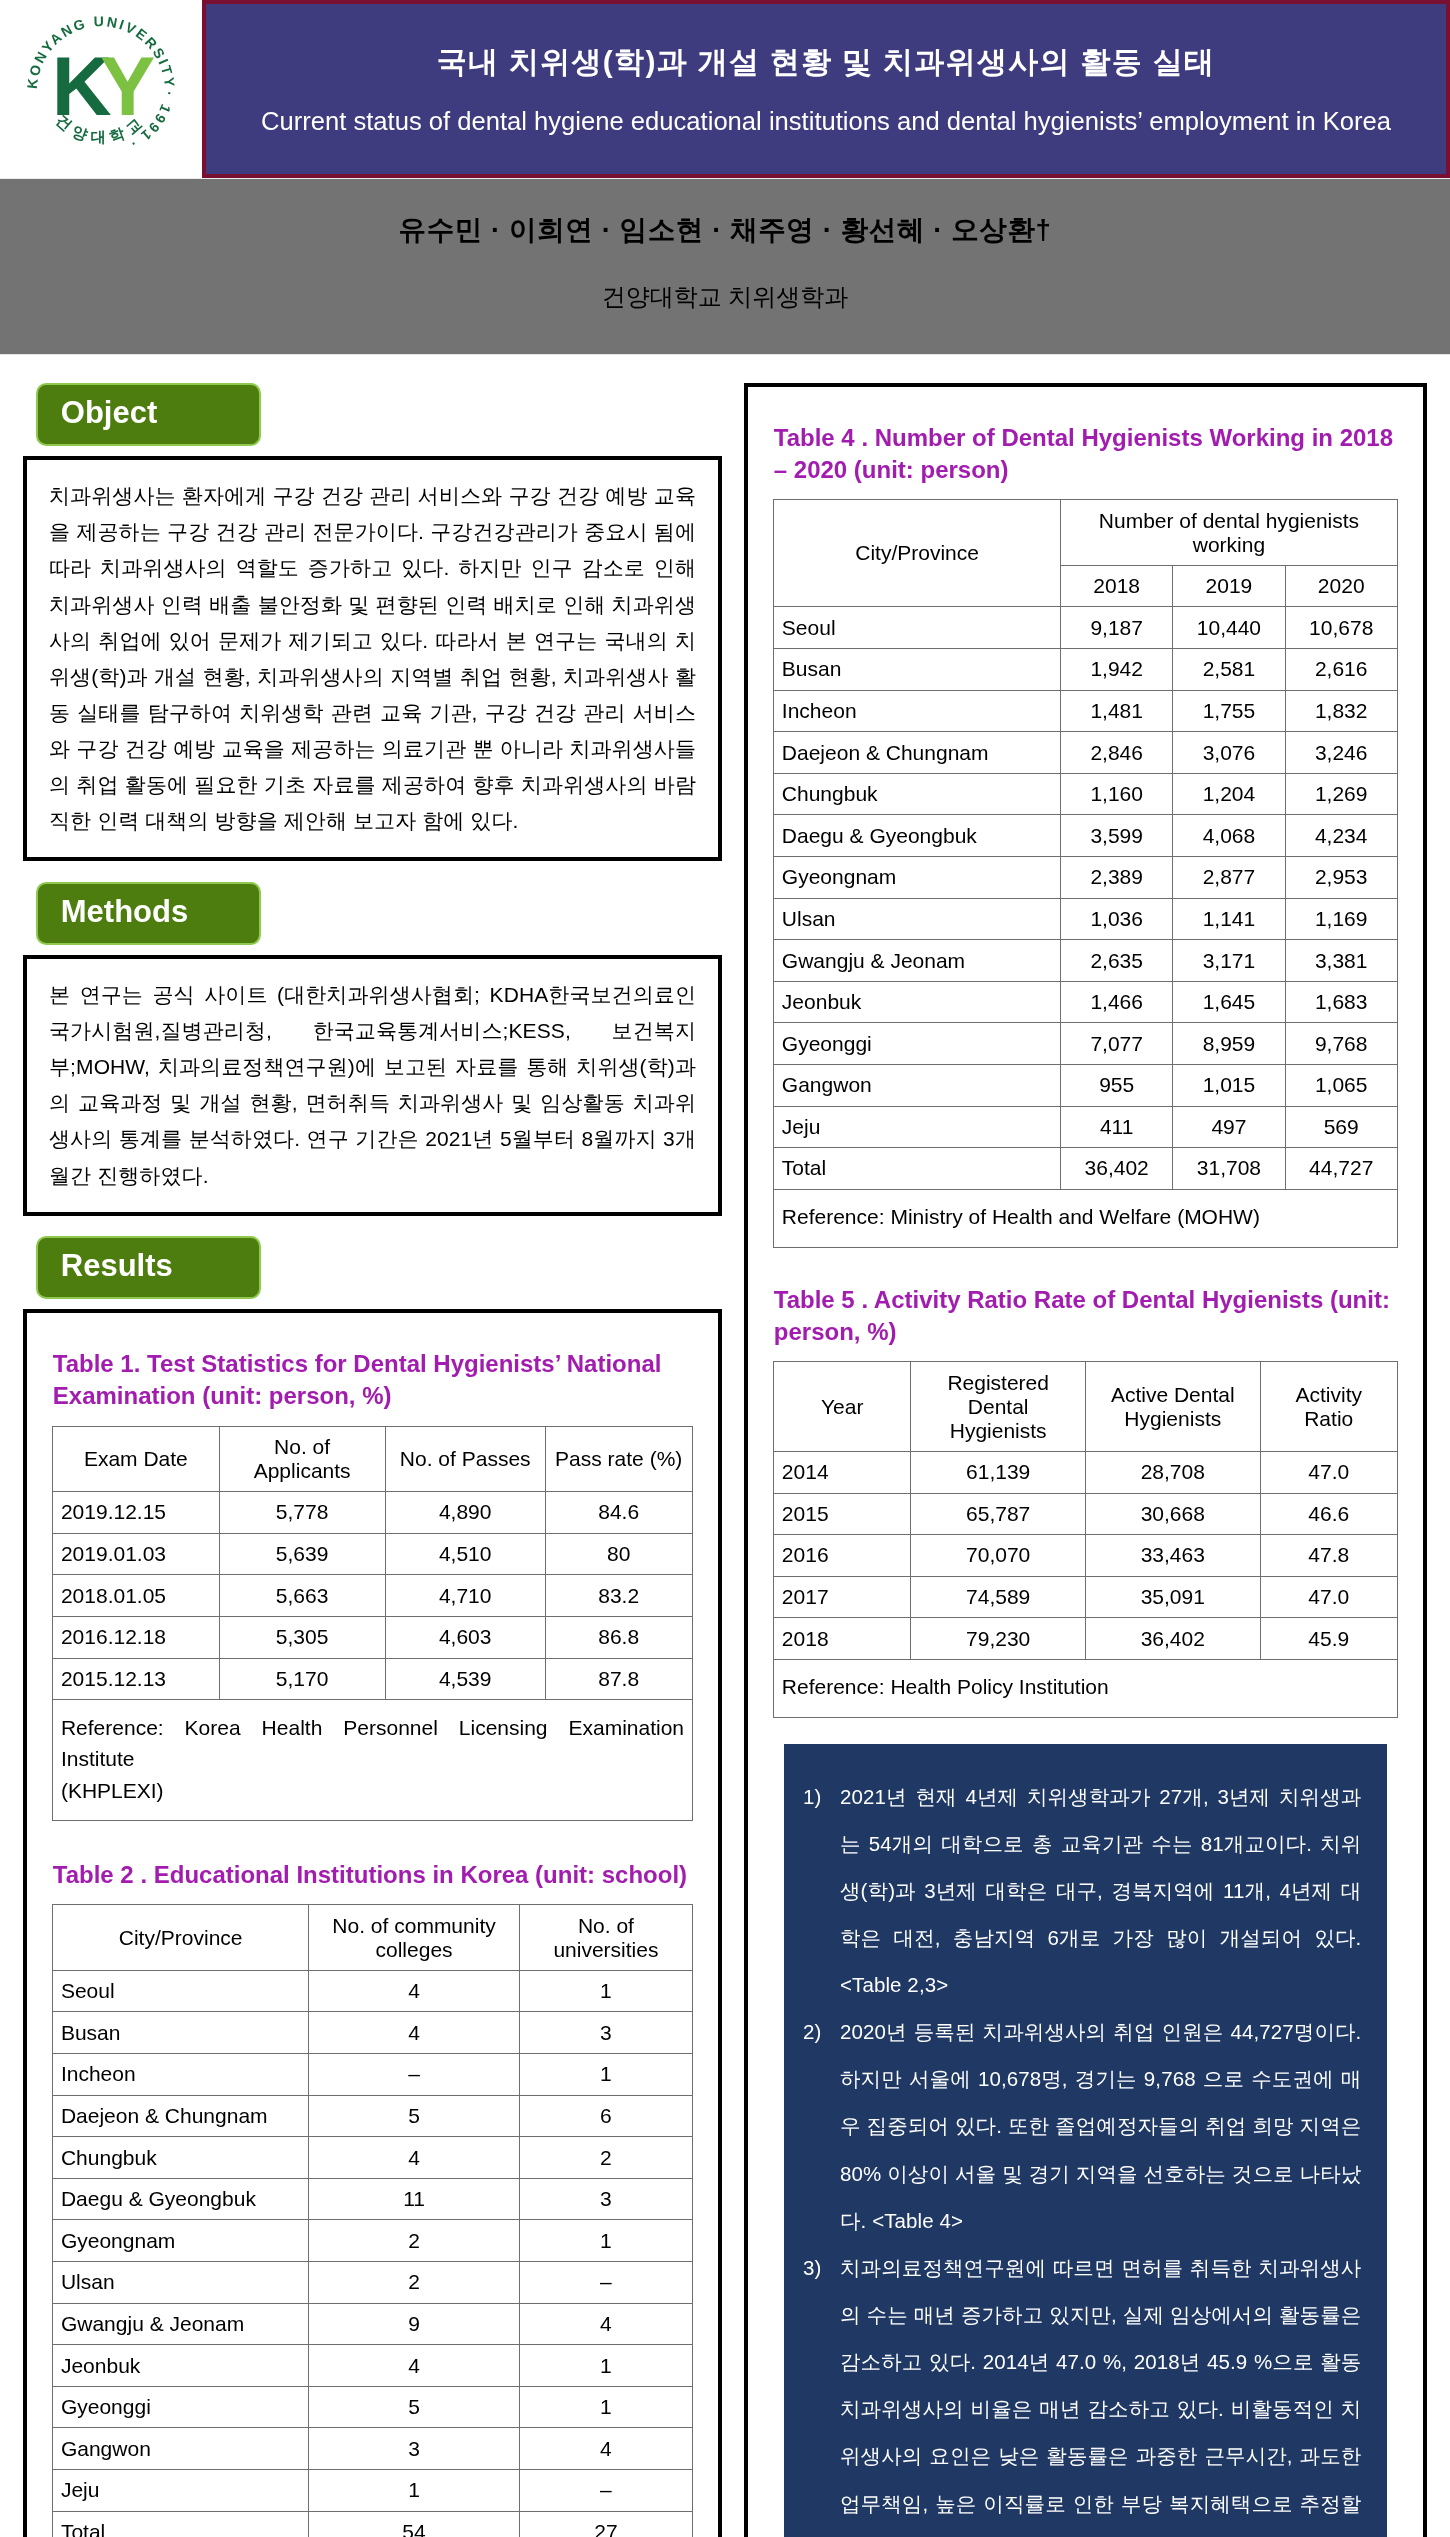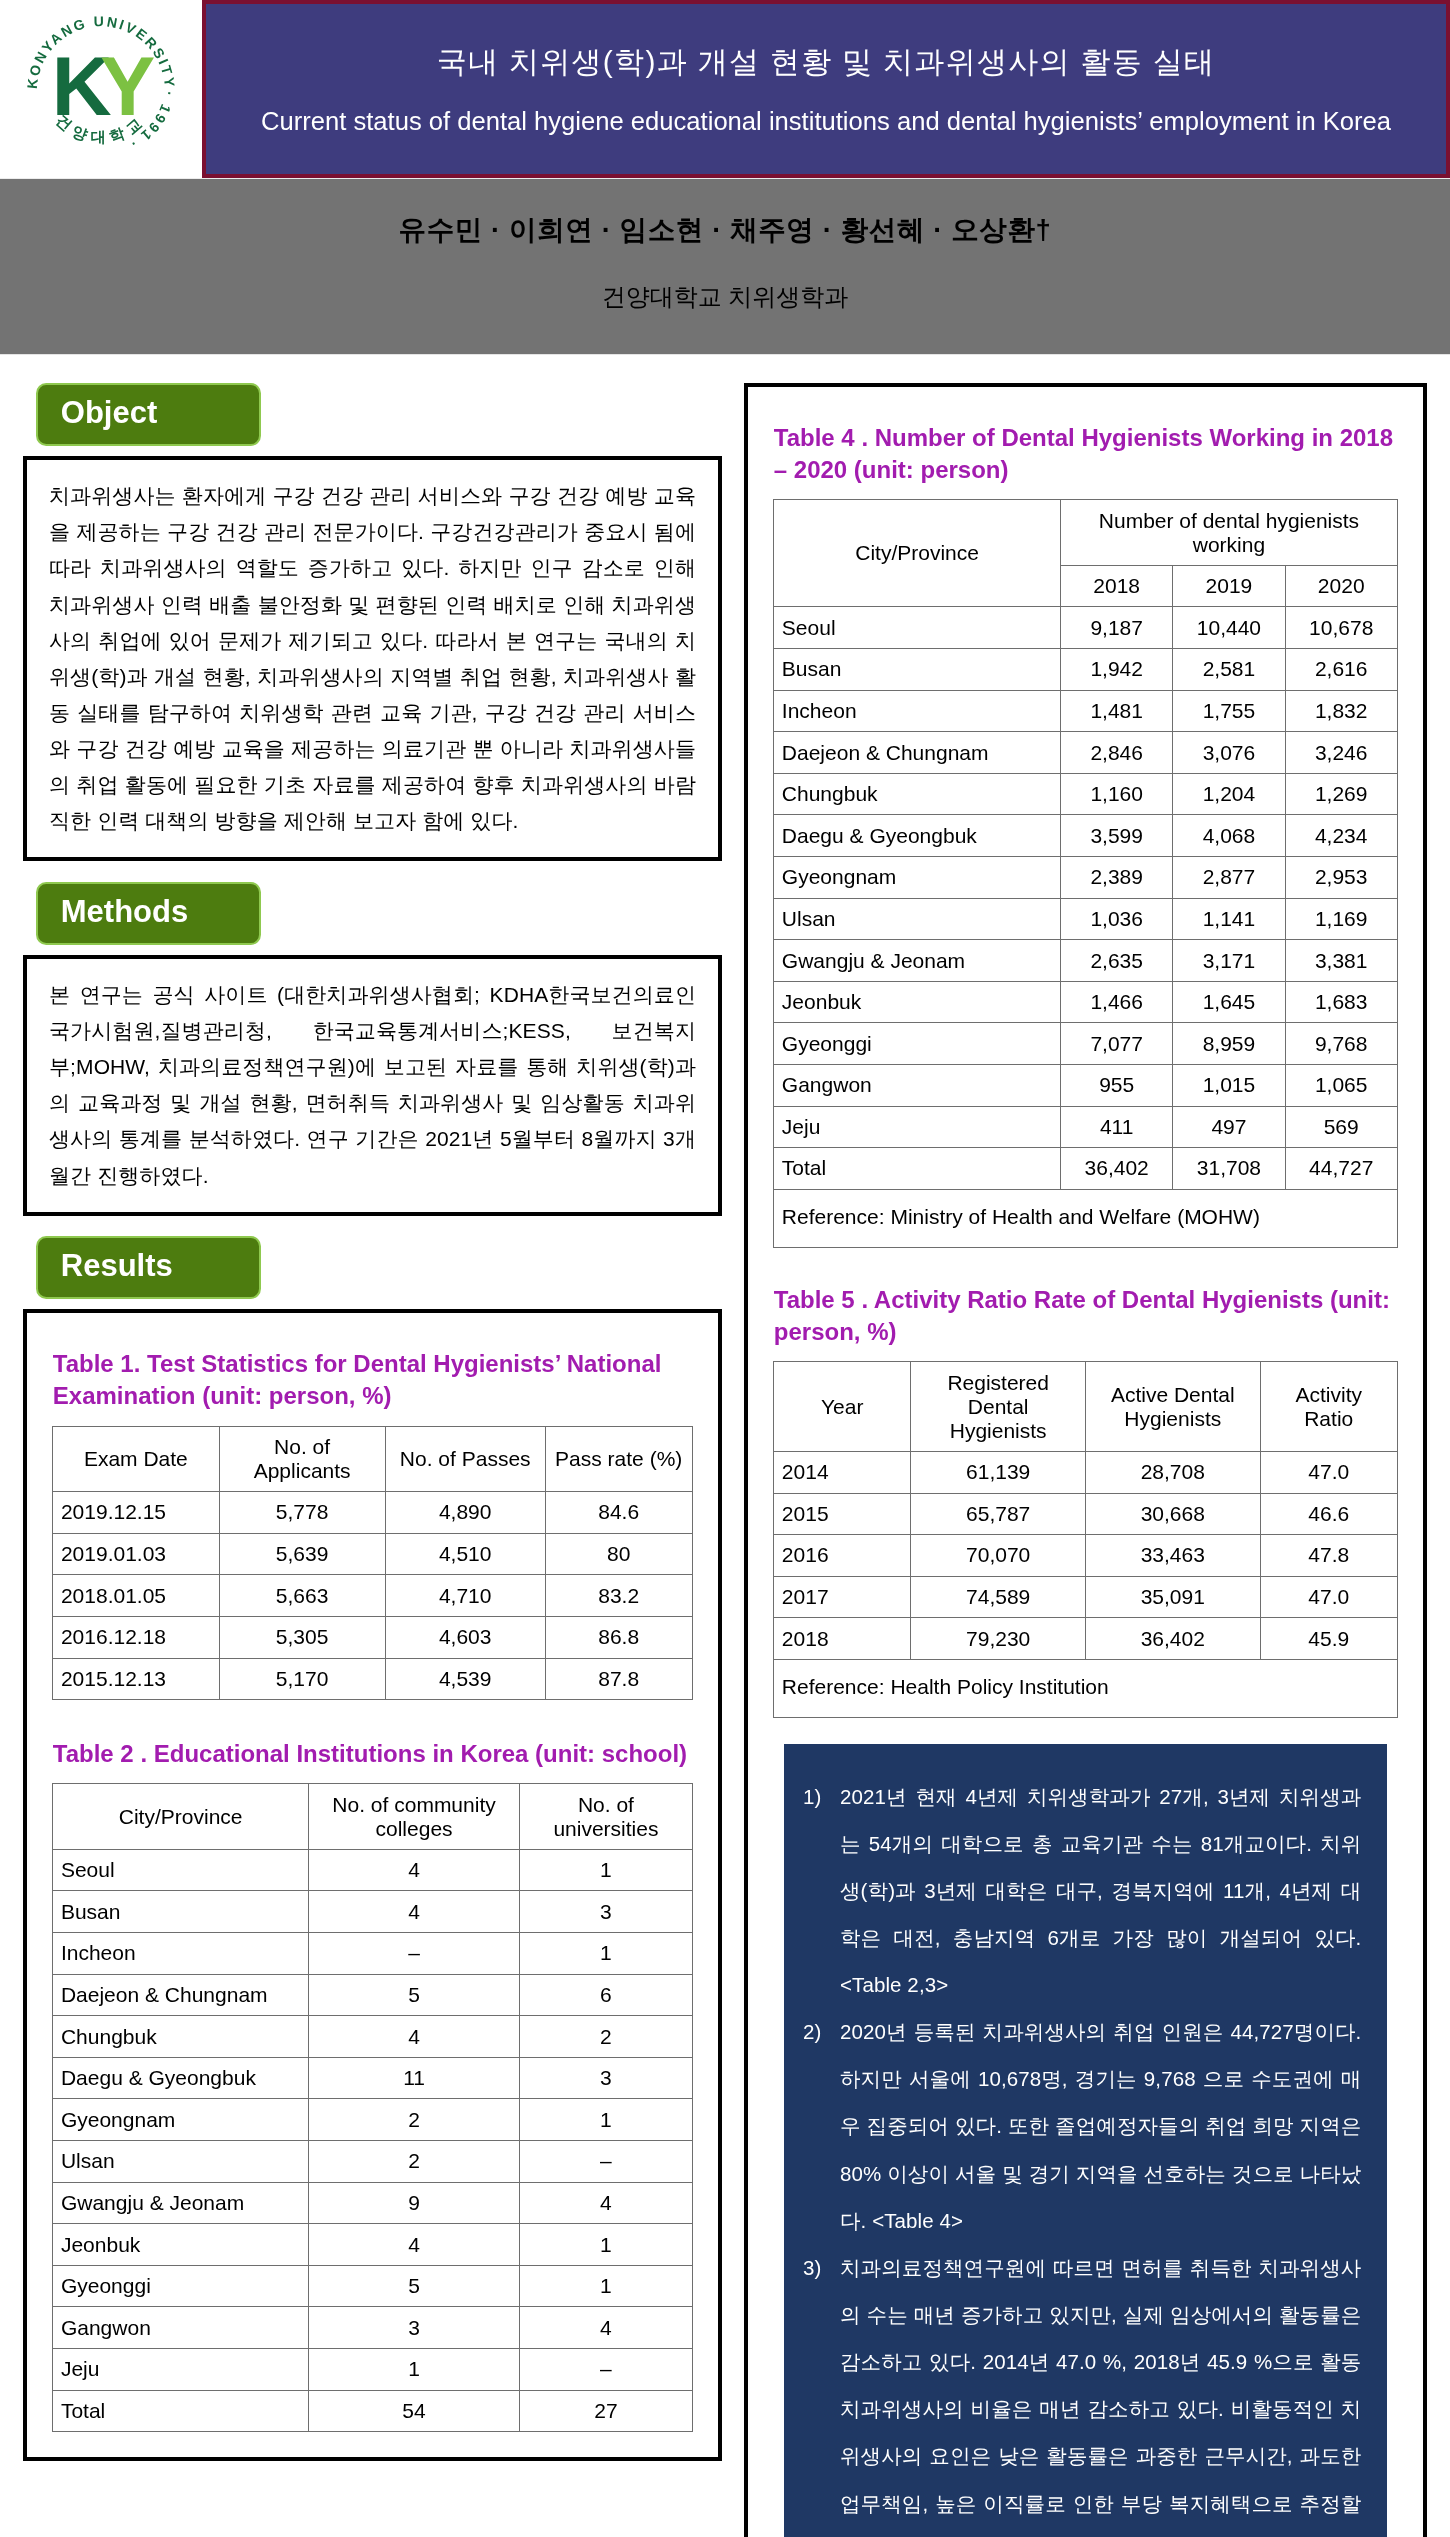--- a/index.html
+++ b/index.html
@@ -7,21 +7,21 @@
 
   
   .top-header{display:flex;height:178px;background:#fff;}
   .logo-box{flex:0 0 202px;display:flex;align-items:center;justify-content:center;background:#fff;}
   .logo-svg{width:168px;height:168px;}
   .logo-ring{font-size:25px;font-weight:bold;letter-spacing:4px;fill:#156B3F;}
   .logo-ring-ko{font-size:27px;font-weight:bold;letter-spacing:10px;fill:#156B3F;}
   .logo-k{font-size:148px;font-weight:800;fill:#156B3F;}
   .logo-y{font-size:148px;font-weight:800;fill:#7CC142;}
   .banner{flex:1;background:#3E3C7E;border:4.5px solid #7A1031;display:flex;flex-direction:column;align-items:center;justify-content:center;gap:24px;}
-  .banner-ko{color:#fff;font-size:30px;font-weight:400;letter-spacing:1.3px;}
+  .banner-ko{color:#fff;font-size:30px;font-weight:700;letter-spacing:1.3px;}
   .banner-en{color:#fff;font-size:25.6px;font-weight:400;}
 
   
   .authors-wrap{border-top:1.9px solid #ececec;border-bottom:1.9px solid #e4e4e4;background:#737373;text-align:center;padding:33px 0 41px;}
   .author-names{font-size:27.5px;font-weight:700;letter-spacing:0.6px;}
   .author-affil{font-size:24px;font-weight:500;margin-top:33px;}
 
   
   .content{display:flex;gap:22px;padding:16.6px 23px 38px;}
   .col-left{flex:0 0 699px;}
@@ -139,20 +139,24 @@
                 <td>5,305</td>
                 <td>4,603</td>
                 <td>86.8</td>
               </tr>
               <tr>
                 <td class="c-first">2015.12.13</td>
                 <td>5,170</td>
                 <td>4,539</td>
                 <td>87.8</td>
               </tr>
+              <tr>
+                <td colspan="4" class="t-ref just">Reference: Korea Health Personnel Licensing Examination Institute
+ (KHPLEXI)</td>
+              </tr>
             </tbody>
           </table>
         </div>
 
       <div class="tbl-title" style="margin-top:38px;">Table 2 . Educational Institutions in Korea (unit: school)</div>
       <div>
           <table class="dtable">
             <colgroup>
               <col style="width: 40%;">
               <col style="width: 33%;">

